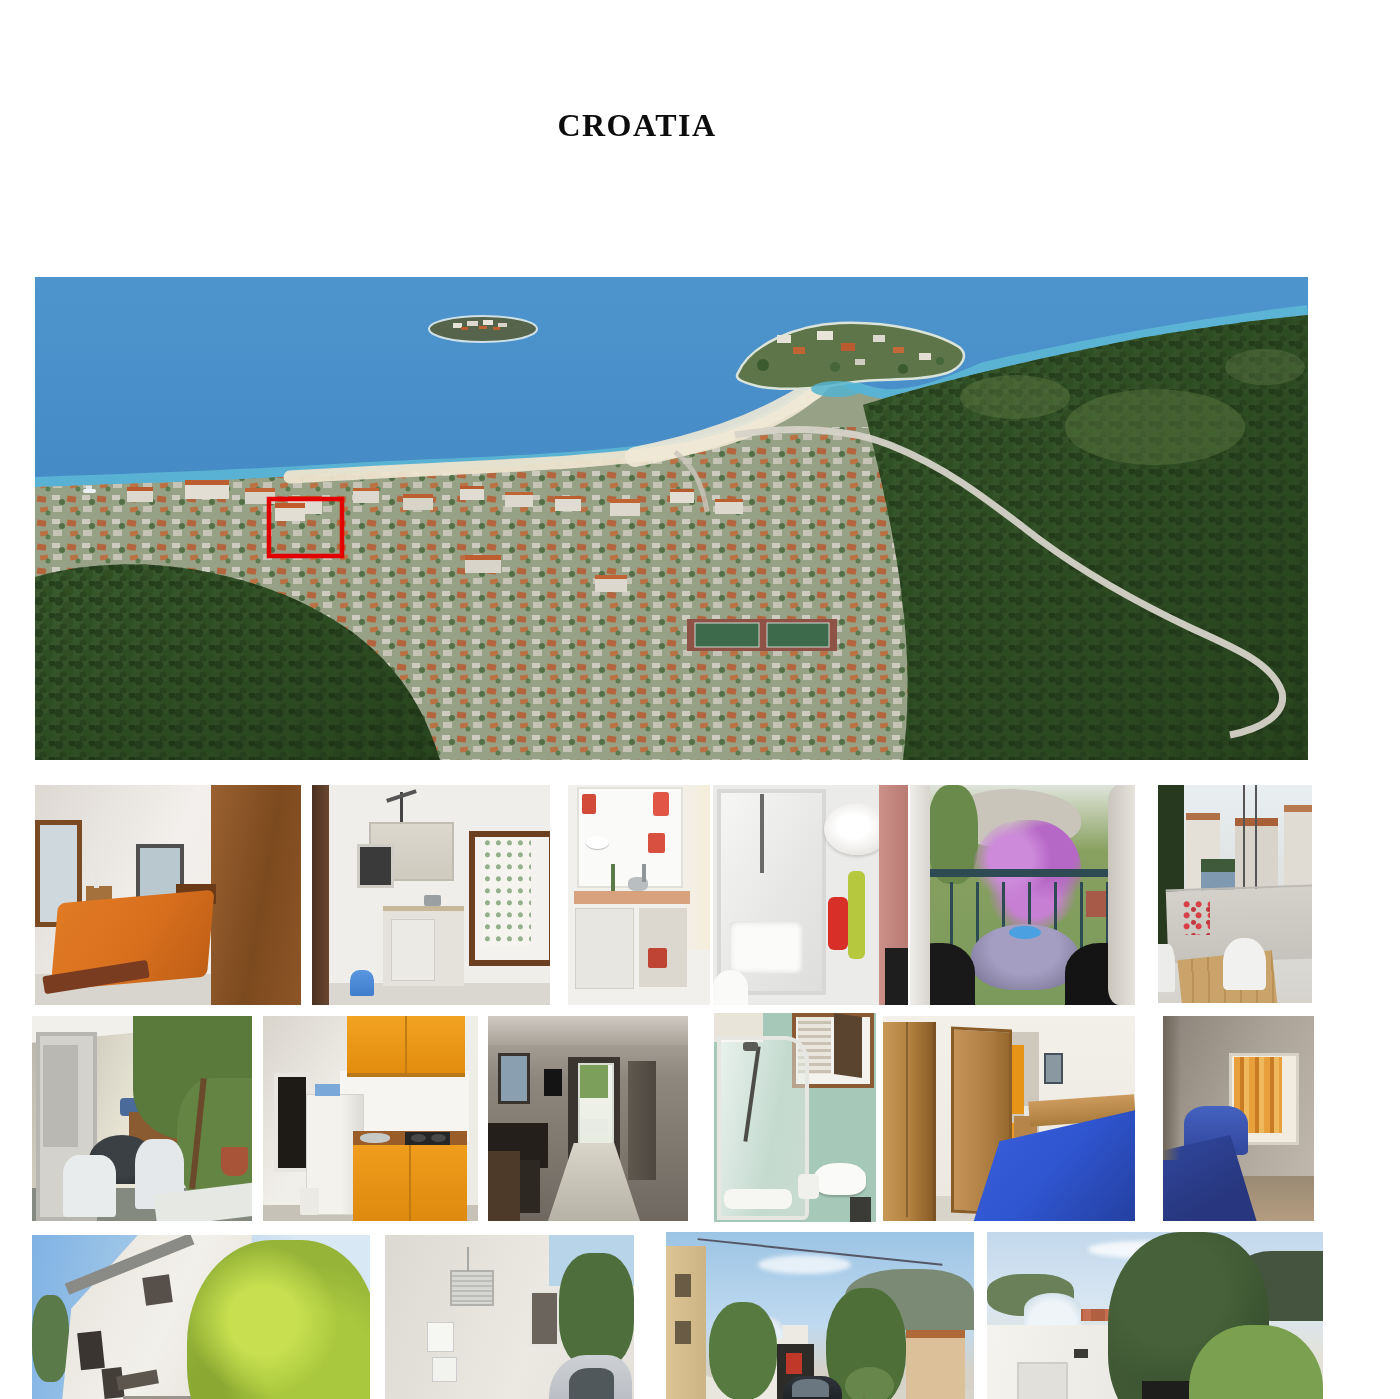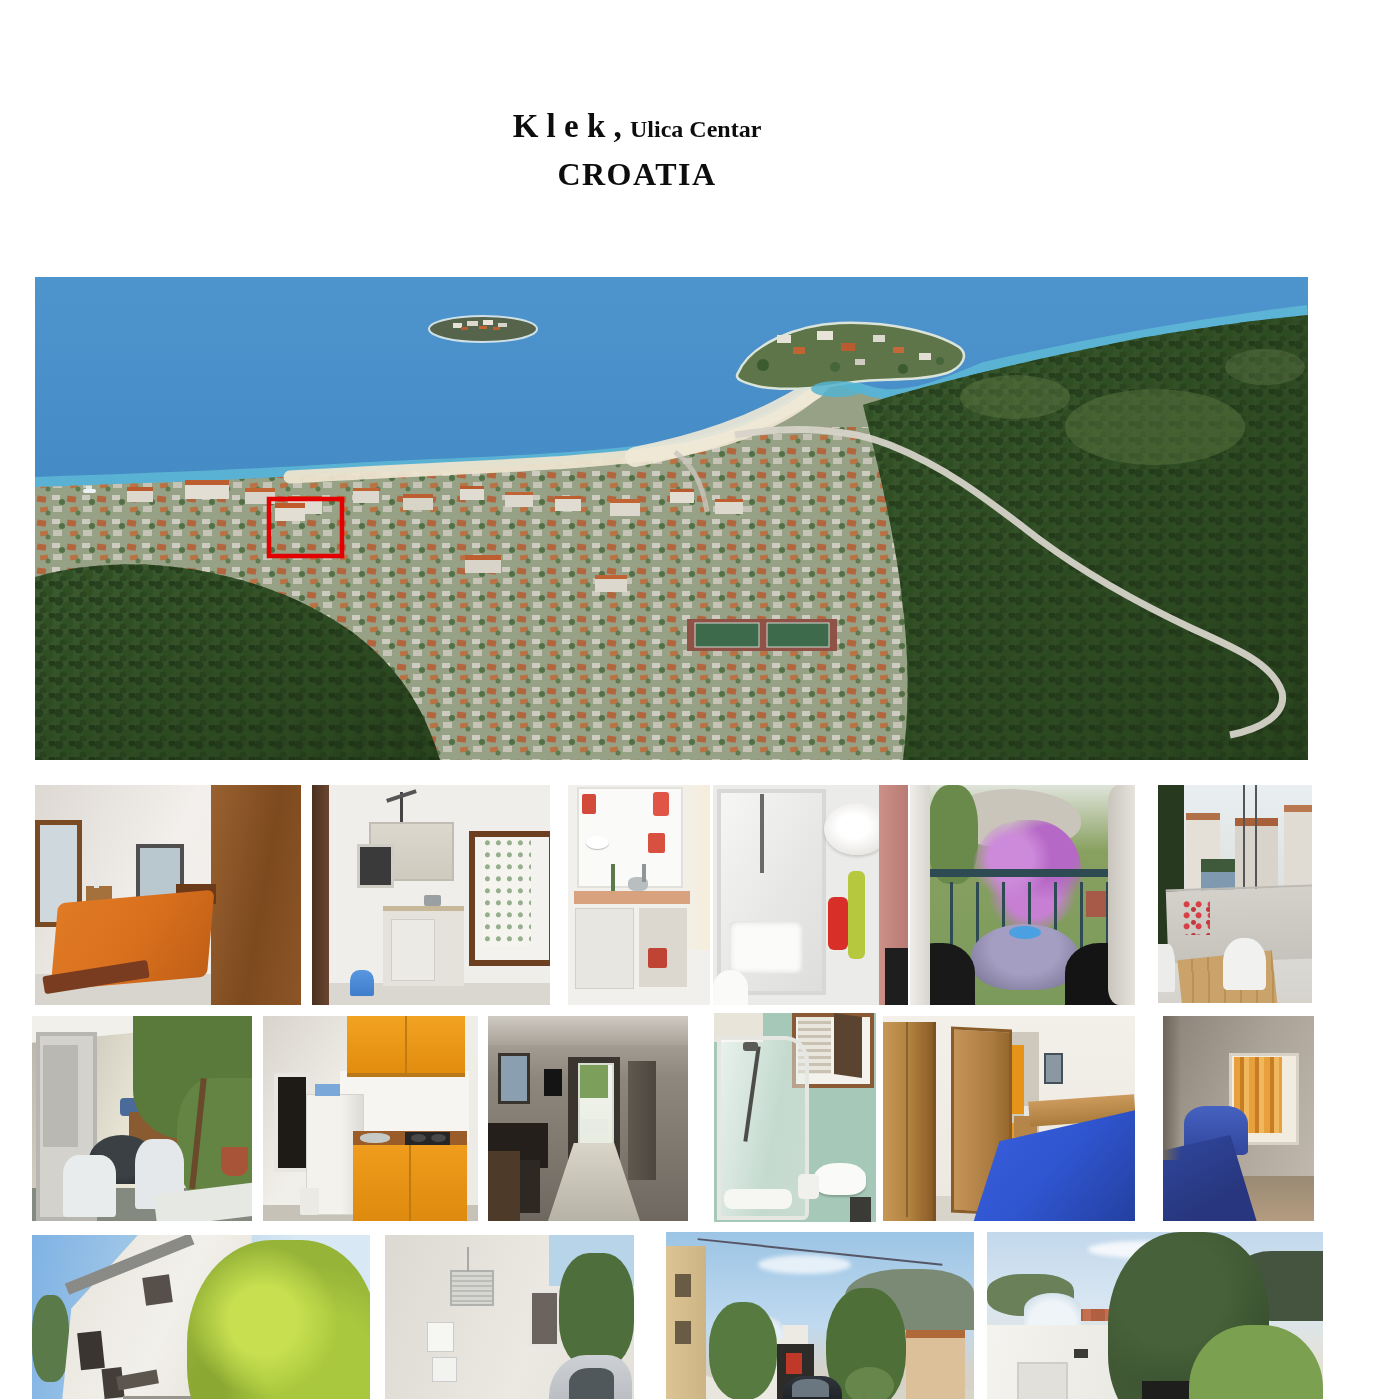--- a/index.html
+++ b/index.html
@@ -29,21 +29,20 @@
   .t2 .t2b{font-size:24px;}
   .t3{font-size:32px;line-height:44px;letter-spacing:1.5px;text-align:center;}
   figure{margin:0;}
 </style>
 </head>
 <body>
 
 <div class="page">
 
   <header class="title-block">
-    <div class="t2"><span class="t2a">K l e k ,</span> <span class="t2b">Ulica Centar</span></div>
     <div class="t3">CROATIA</div>
   </header>
 
   <figure class="el" style="left:35px;top:277px;width:1273px;height:483px;overflow:hidden;">
     <svg width="100%" height="100%" viewBox="0 0 1273 483" preserveAspectRatio="none">
       <defs>
         <linearGradient id="seaG" x1="0" y1="0" x2="0" y2="1">
           <stop offset="0" stop-color="#4e94cd"></stop>
             <stop offset="0.5" stop-color="#4389c4"></stop>
             <stop offset="1" stop-color="#4da5cf"></stop>

